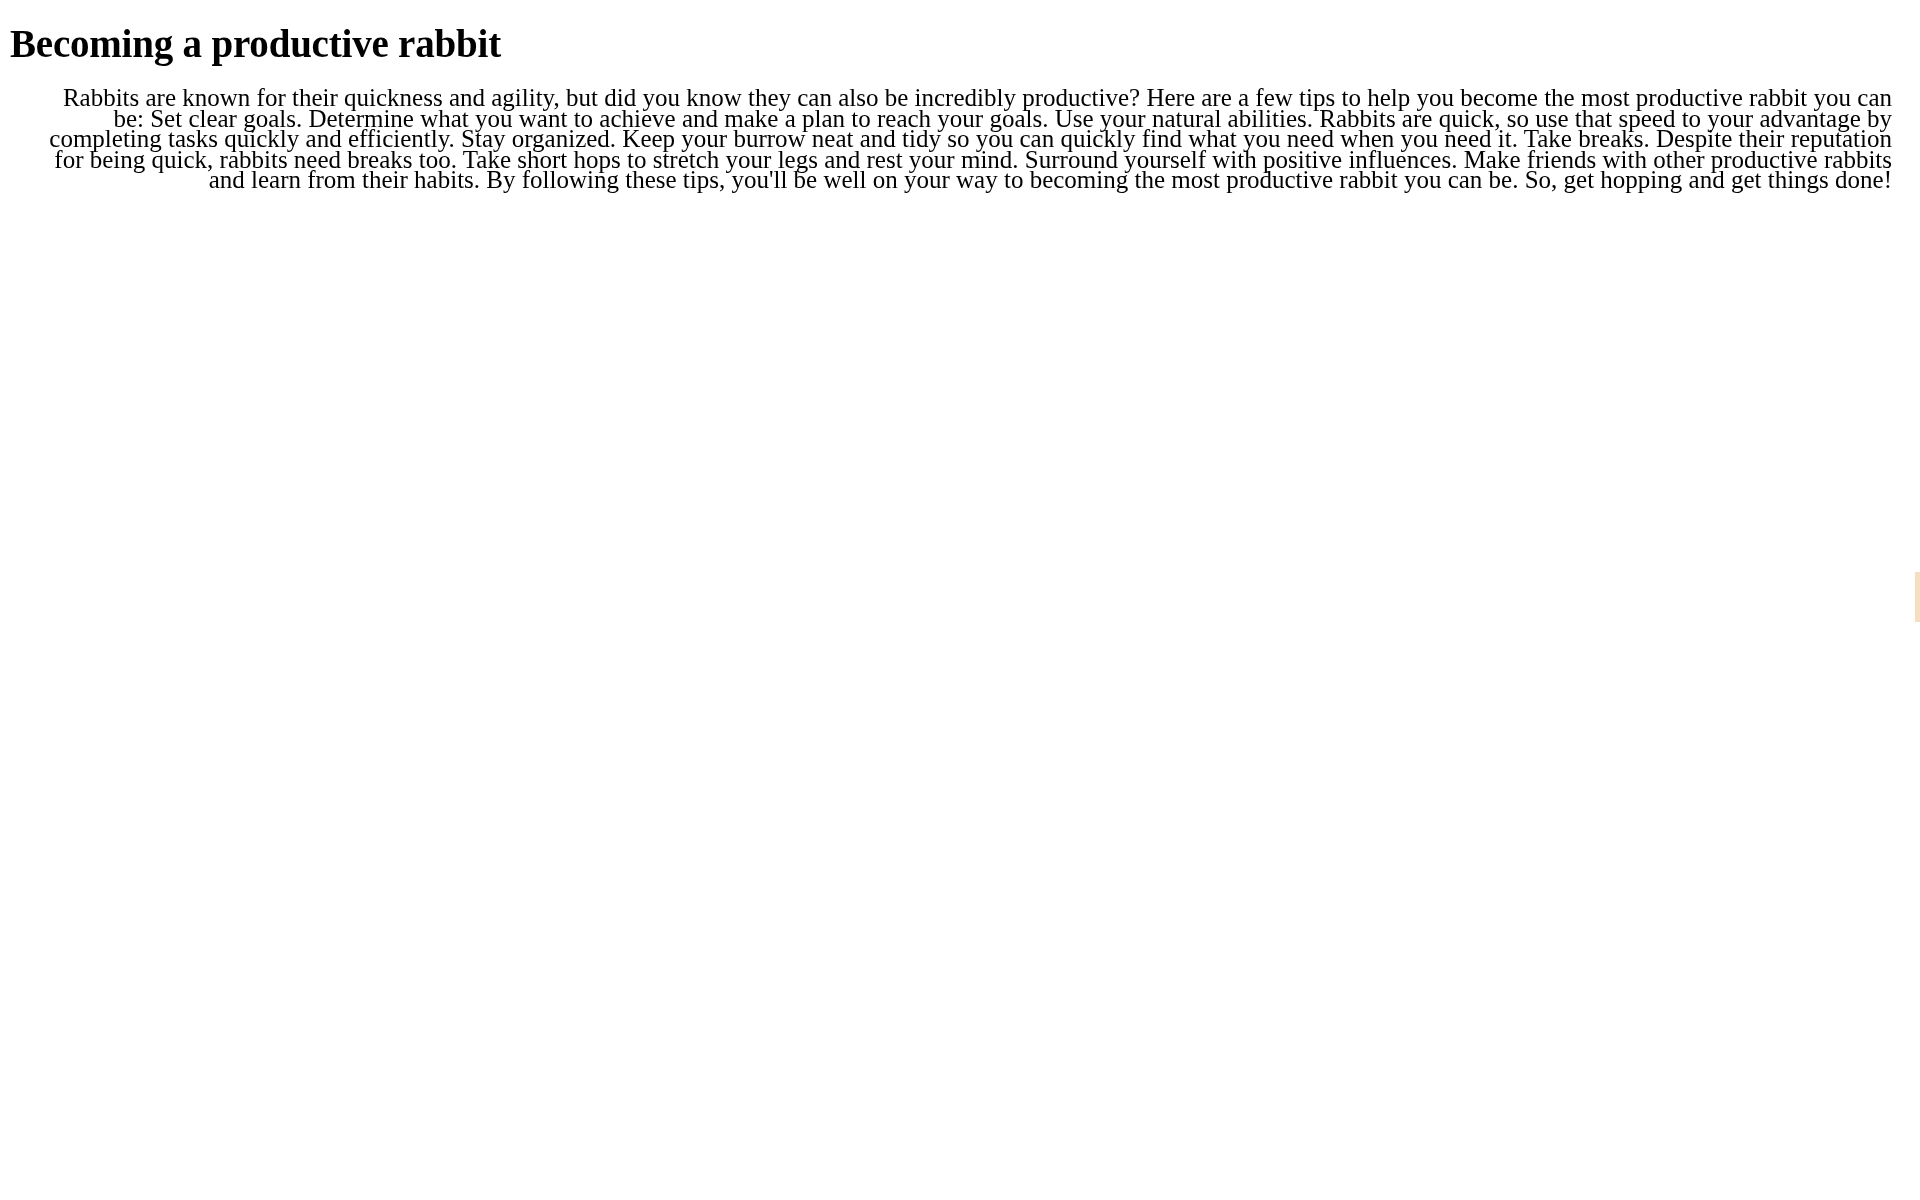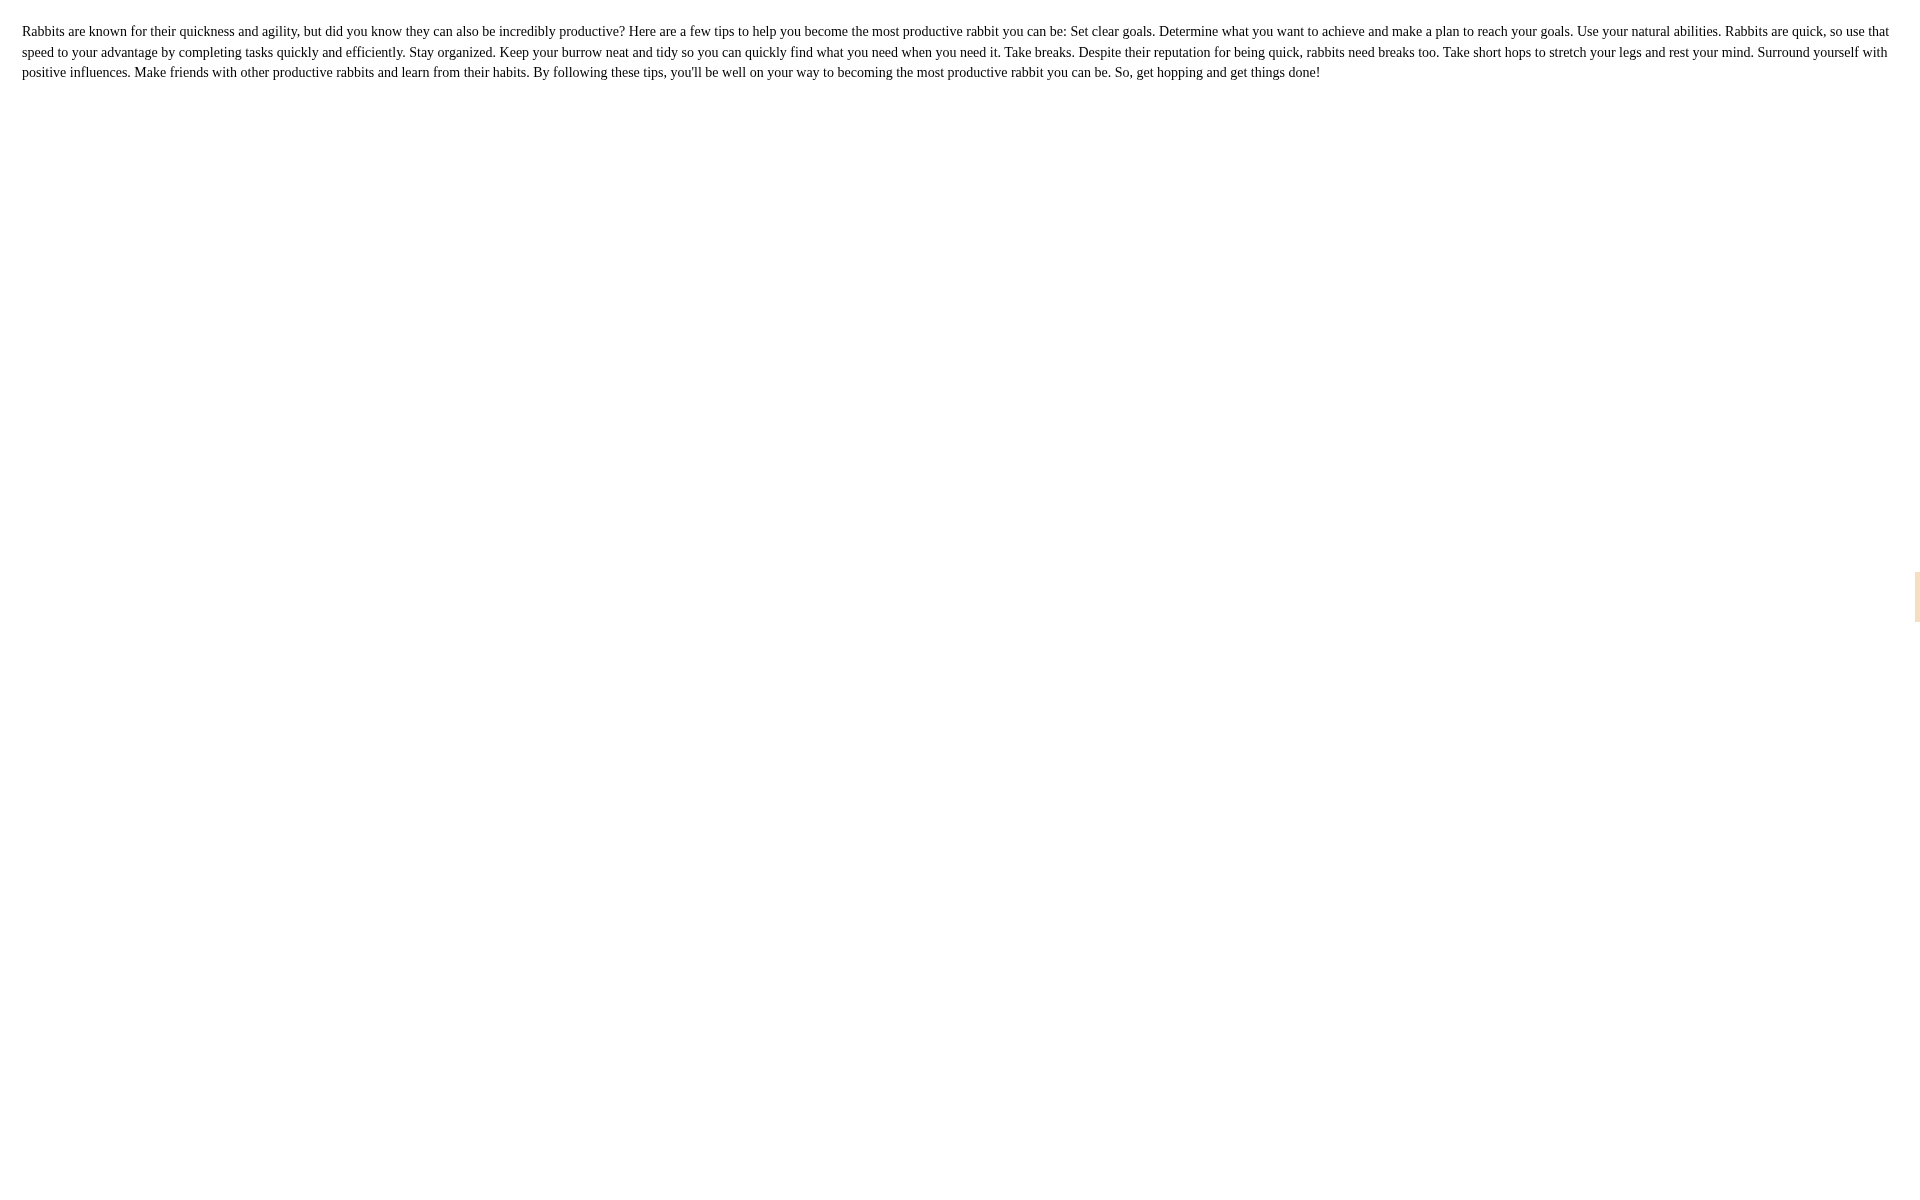--- a/index.html
+++ b/index.html
@@ -25,34 +25,35 @@
   .doc-title {
     font-family: "Liberation Serif", serif;
     font-size: 39px;
     font-weight: bold;
     line-height: 1.16;
     margin: 11px 0 22px 0;
     letter-spacing: -0.2px;
   }
   .doc-paragraph {
     font-family: "Liberation Serif", serif;
-    font-size: 14px;
+    font-size: 25px;
     line-height: 20.5px;
-    margin: 12px;
-    text-align: left;
+    margin: 18px;
+    text-align: right;
     max-width: 1900px;
   }
   .scroll-marker {
     position: absolute;
     right: 0px;
     top: 572px;
     width: 5px;
     height: 50px;
     background: #f6dfc0;
   }
 </style>
 </head>
 <body>
 
 <div class="page">
+  <h1 class="doc-title">Becoming a productive rabbit</h1>
   <p class="doc-paragraph">Rabbits are known for their quickness and agility, but did you know they can also be incredibly productive? Here are a few tips to help you become the most productive rabbit you can be: Set clear goals. Determine what you want to achieve and make a plan to reach your goals. Use your natural abilities. Rabbits are quick, so use that speed to your advantage by completing tasks quickly and efficiently. Stay organized. Keep your burrow neat and tidy so you can quickly find what you need when you need it. Take breaks. Despite their reputation for being quick, rabbits need breaks too. Take short hops to stretch your legs and rest your mind. Surround yourself with positive influences. Make friends with other productive rabbits and learn from their habits. By following these tips, you'll be well on your way to becoming the most productive rabbit you can be. So, get hopping and get things done!</p>
   <div class="scroll-marker"></div>
 </div>
 
 </body></html>

